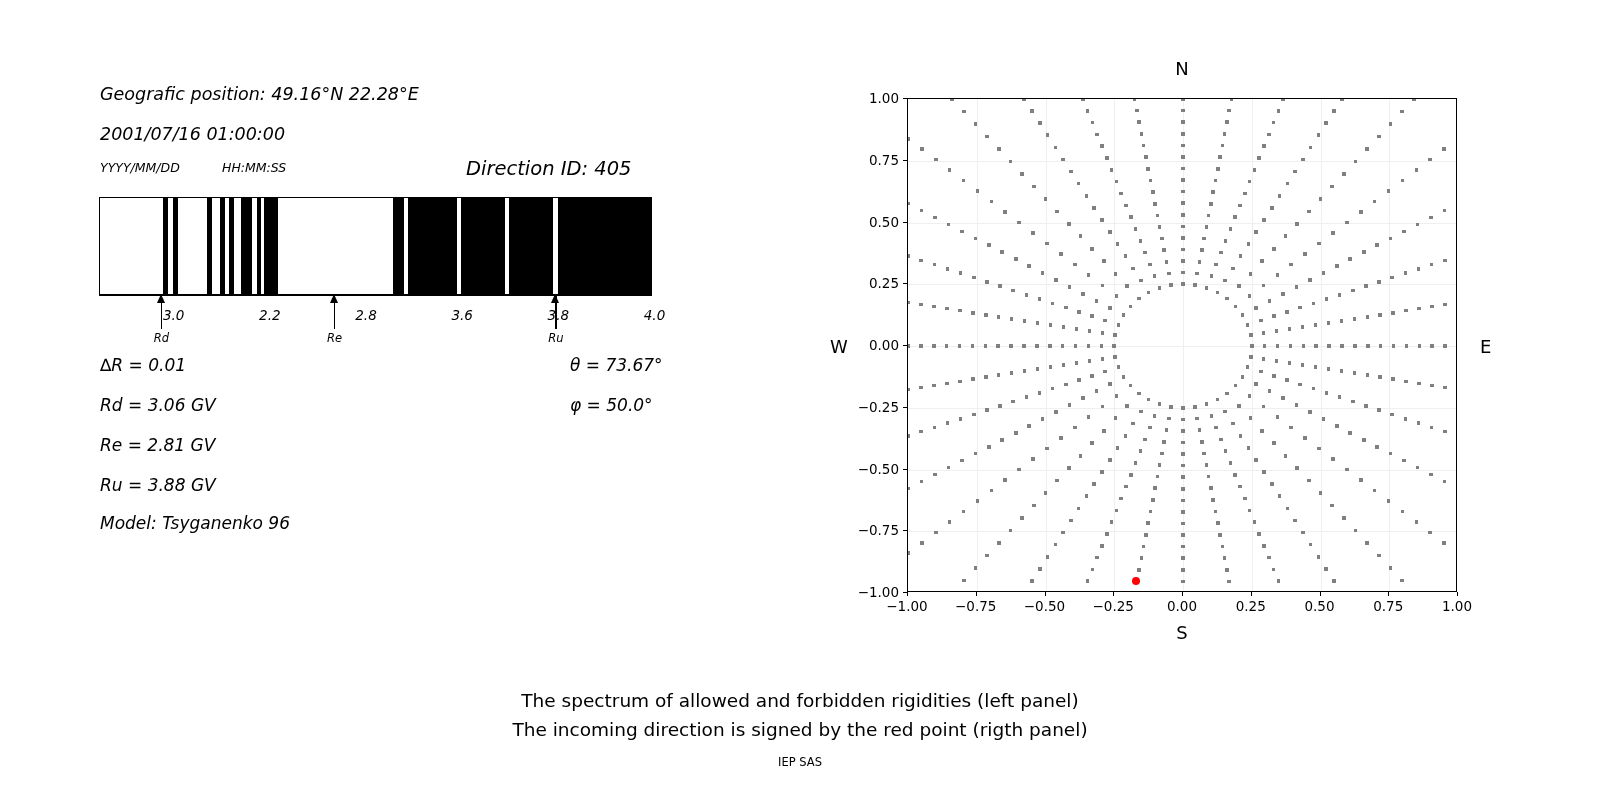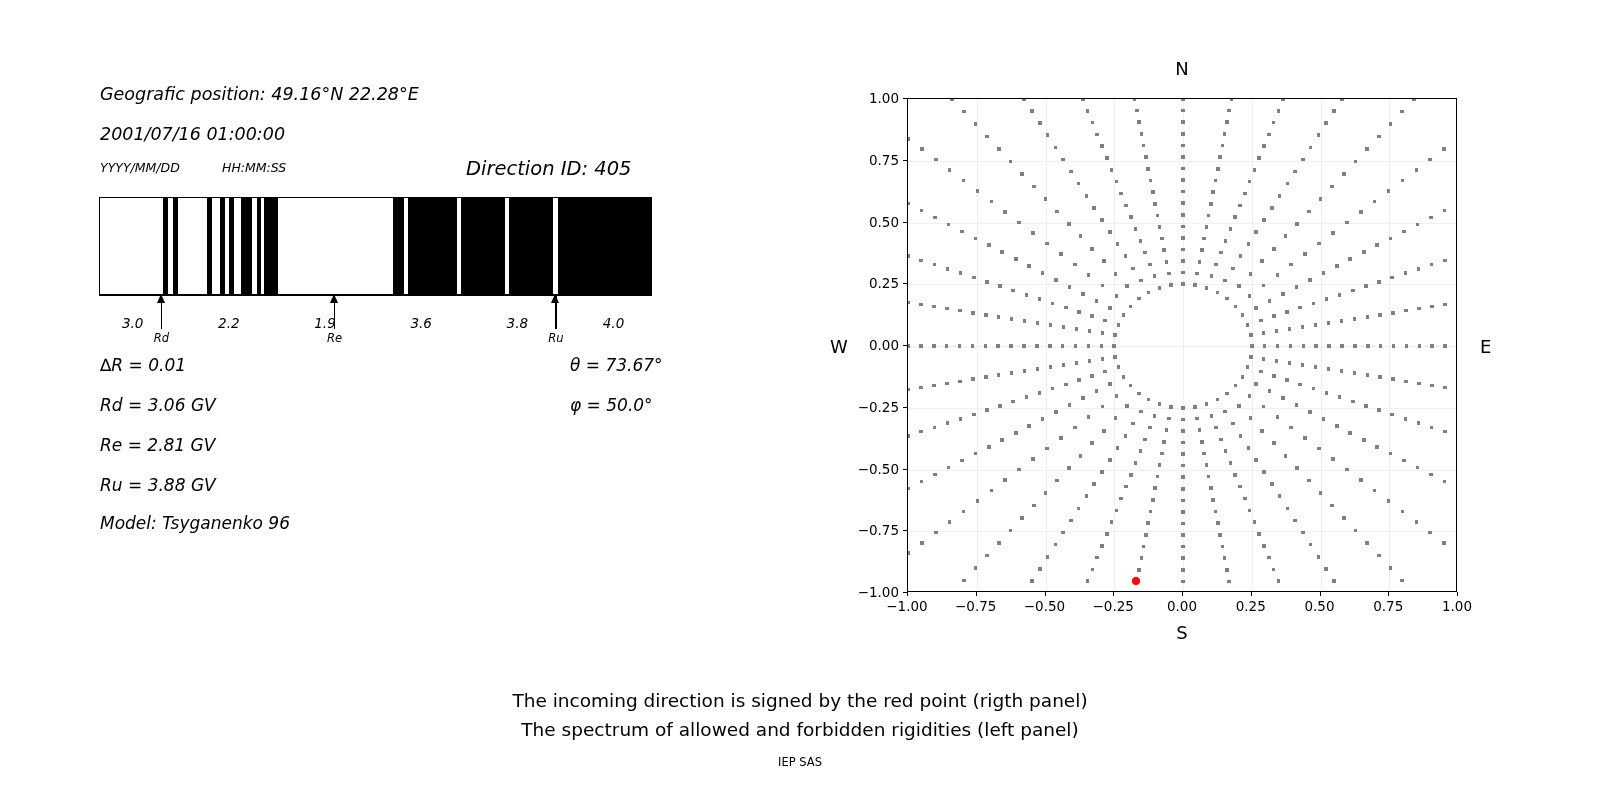--- a/index.html
+++ b/index.html
@@ -58,24 +58,25 @@
     width: 553px; height: 60px;
   }
   #rig-axis-line {
     position: absolute;
     left: 0; top: 0;
     width: 553px; height: 1.2px;
     background: #000000;
   }
   .rig-tick-label {
     position: absolute;
-    top: 20px;
+    top: 12px;
     font-size: 13.5px;
     transform: translateX(-50%);
     white-space: nowrap;
+    margin-left: 41px;
   }
 
   
   .marker { position: absolute; top: 0; }
   .marker .shaft {
     position: absolute;
     left: -0.7px; top: 0;
     width: 1.4px; height: 34px;
     background: #000000;
   }
@@ -230,21 +231,21 @@
         <div class="band" style="left: 361.133px; width: 43.7591px;"></div>
         <div class="band" style="left: 409.22px; width: 44.24px;"></div>
         <div class="band" style="left: 457.788px; width: 95.2122px;"></div>
       </div>
   </div>
 
   <div id="rig-axis">
     <div id="rig-axis-line"></div>
   <div class="rig-tick-label" style="left: 33.6609px;">3.0</div>
       <div class="rig-tick-label" style="left: 129.835px;">2.2</div>
-      <div class="rig-tick-label" style="left: 226.009px;">1.9</div>
+      <div class="rig-tick-label" style="left: 226.009px;">2.8</div>
       <div class="rig-tick-label" style="left: 322.183px; text-align: center;">3.6</div>
       <div class="rig-tick-label" style="left: 418.357px;">3.8</div>
       <div class="rig-tick-label" style="left: 514.53px;">4.0</div>
       <div class="marker" style="left: 62.513px;">
         <div class="shaft"></div>
         <div class="head"></div>
         <div class="mlabel">Rd</div>
       </div>
       <div class="marker" style="left: 235.626px;">
         <div class="shaft"></div>
@@ -936,17 +937,17 @@
     <div class="ytick-label" style="top: 283.25px;">0.25</div>
     <div class="ytick-mark" style="top: 221.5px;"></div>
     <div class="ytick-label" style="top: 221.5px;">0.50</div>
     <div class="ytick-mark" style="top: 159.75px;"></div>
     <div class="ytick-label" style="top: 159.75px;">0.75</div>
     <div class="ytick-mark" style="top: 98px;"></div>
     <div class="ytick-label" style="top: 98px;">1.00</div>
   </div>
 
 <div id="caption">
+  <div class="caption-line">The spectrum of allowed and forbidden rigidities (left panel)</div>
   <div class="caption-line">The incoming direction is signed by the red point (rigth panel)</div>
-  <div class="caption-line">The spectrum of allowed and forbidden rigidities (left panel)</div>
 </div>
 
 <div id="footer">IEP SAS</div>
 
 </body></html>

